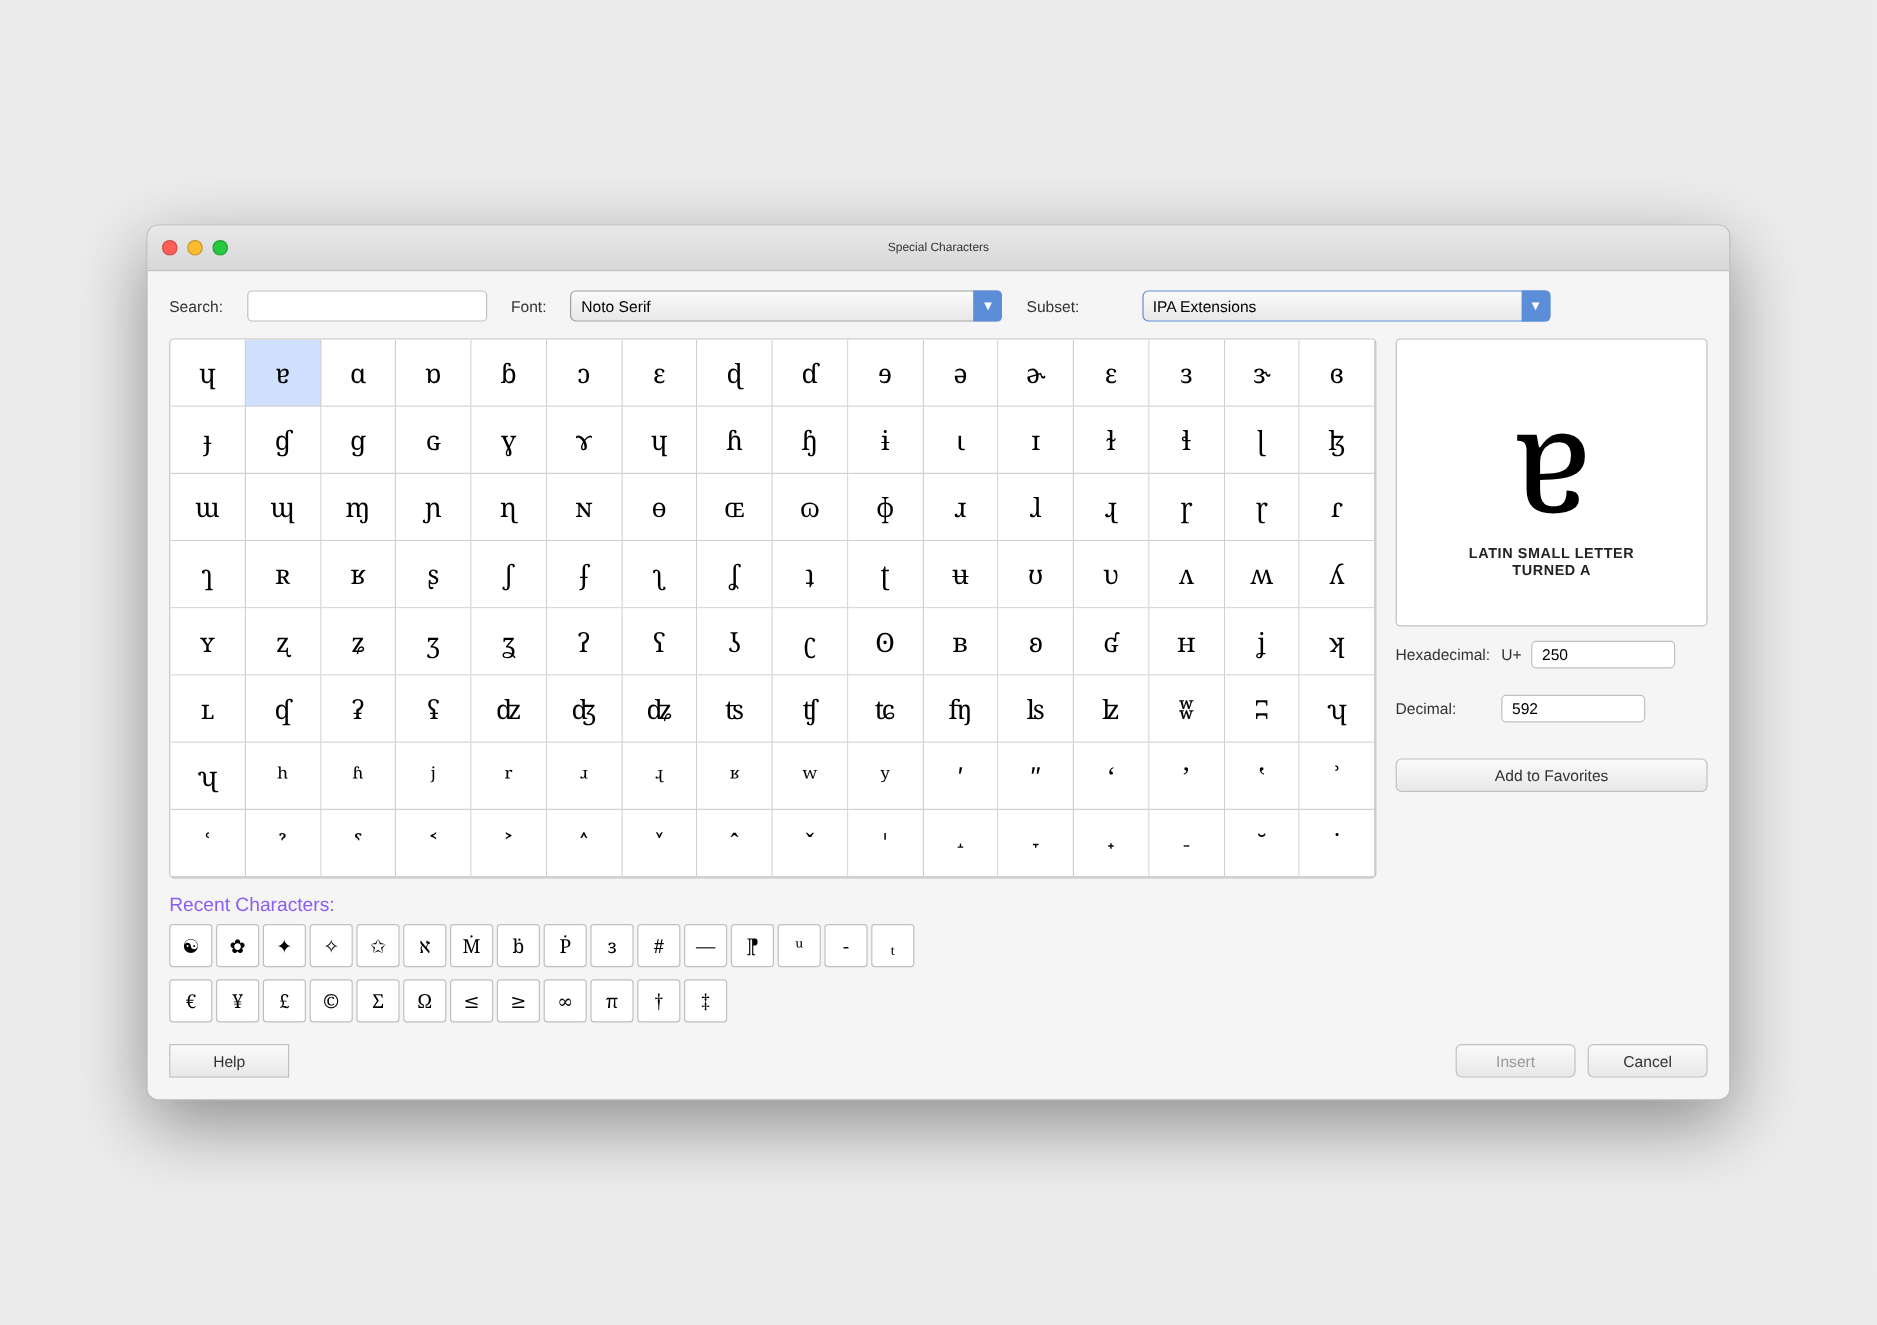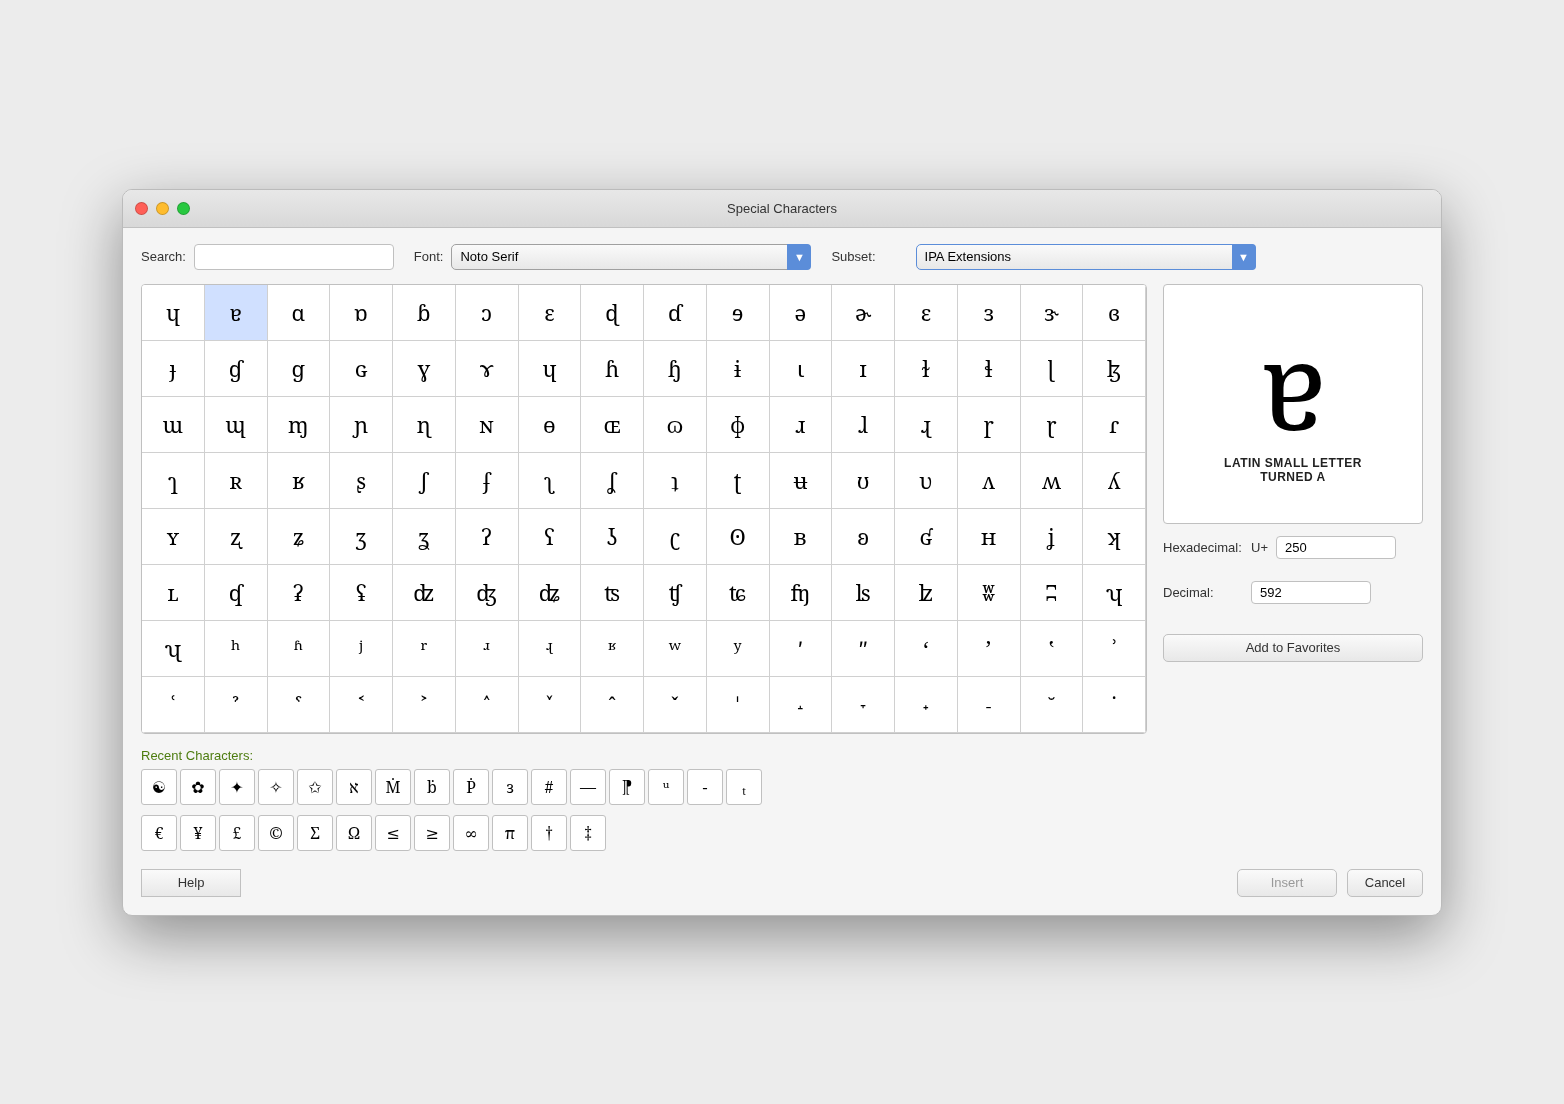--- a/index.html
+++ b/index.html
@@ -40,37 +40,37 @@
       border: 1px solid rgba(0,0,0,0.2);
       cursor: pointer;
     }
     .traffic-light.close { background: #ff5f57; }
     .traffic-light.minimize { background: #febc2e; }
     .traffic-light.maximize { background: #28c840; }
     .title {
       position: absolute;
       left: 50%;
       transform: translateX(-50%);
-      font-size: 13px;
+      font-size: 10px;
       font-weight: 500;
       color: #333;
     }
     .content {
       padding: 16px 18px 18px 18px;
     }
     .top-controls {
       display: flex;
       align-items: center;
       gap: 20px;
       margin-bottom: 14px;
     }
     .control-group {
       display: flex;
       align-items: center;
-      gap: 8px;
+      gap: 20px;
     }
     .control-label {
       font-size: 13px;
       color: #333;
     }
     .search-input {
       width: 200px;
       height: 26px;
       border: 1px solid #c0c0c0;
       border-radius: 4px;
@@ -246,22 +246,22 @@
       border-radius: 5px;
       background: linear-gradient(to bottom, #fafafa, #e8e8e8);
       font-size: 13px;
       cursor: pointer;
       color: #333;
     }
     .bottom-section {
       margin-top: 14px;
     }
     .section-title {
-      font-size: 13px;
-      color: #4d7c0f;
+      font-size: 16px;
+      color: #8b5cf6;
       margin-bottom: 6px;
       font-weight: 400;
     }
     .char-row {
       display: flex;
       flex-wrap: wrap;
       gap: 3px;
       margin-bottom: 10px;
     }
     .small-char-cell {
@@ -301,21 +301,21 @@
       width: 100px;
       height: 28px;
       border: 1px solid #c0c0c0;
       border-radius: 5px;
       background: linear-gradient(to bottom, #fafafa, #e8e8e8);
       font-size: 13px;
       cursor: pointer;
       color: #999;
     }
     .cancel-btn {
-      width: 76px;
+      width: 100px;
       height: 28px;
       border: 1px solid #c0c0c0;
       border-radius: 5px;
       background: linear-gradient(to bottom, #fafafa, #e8e8e8);
       font-size: 13px;
       cursor: pointer;
       color: #333;
     }
   </style>
 </head>

